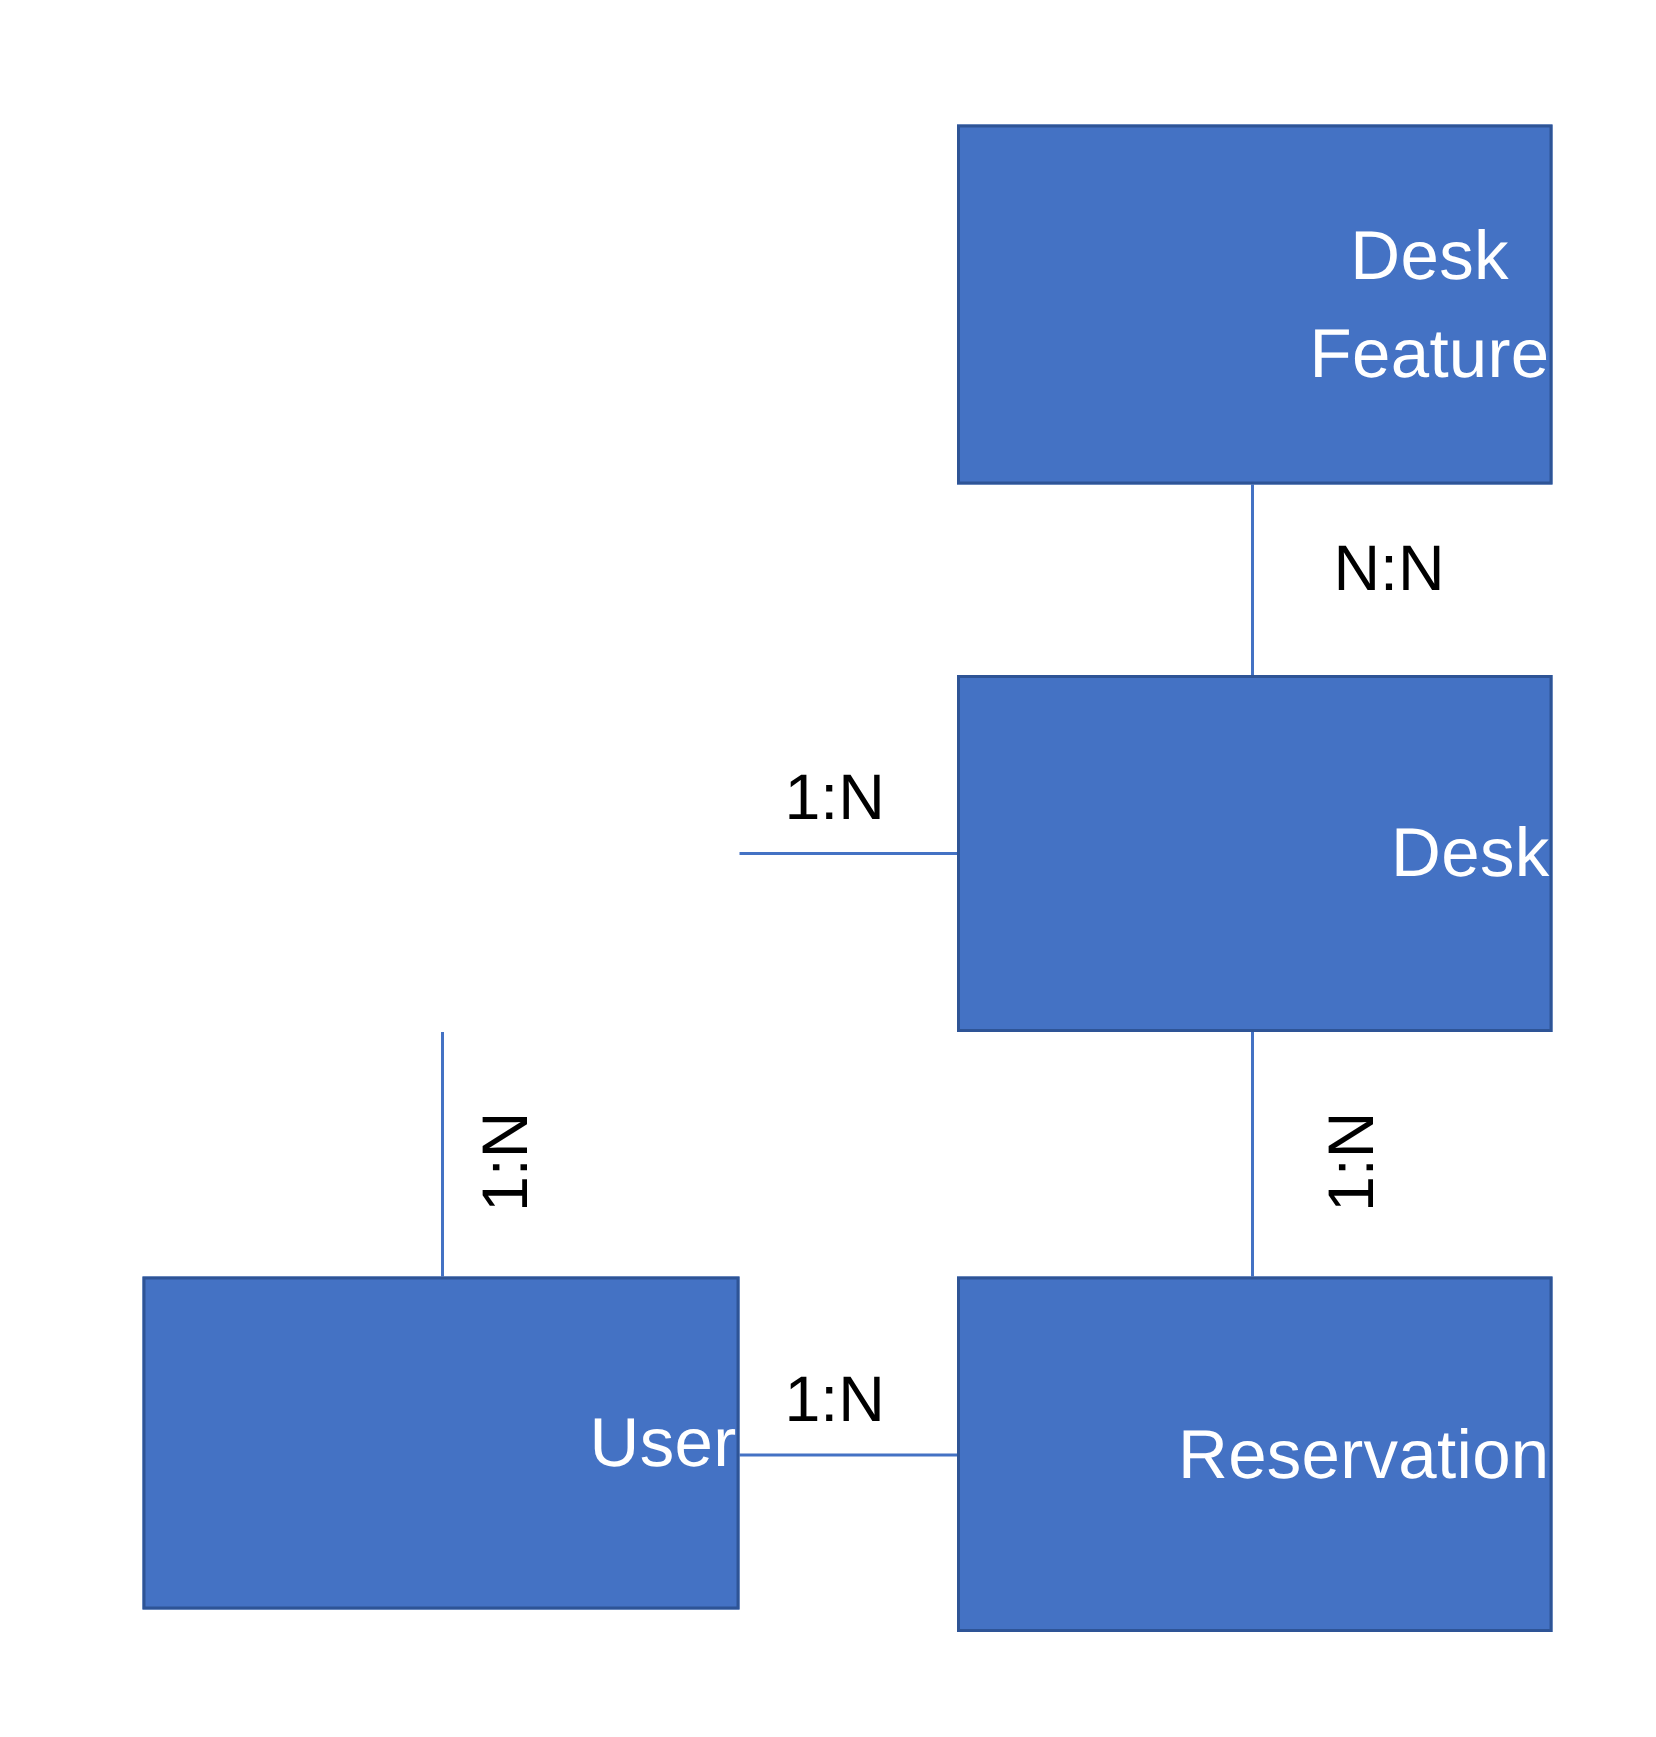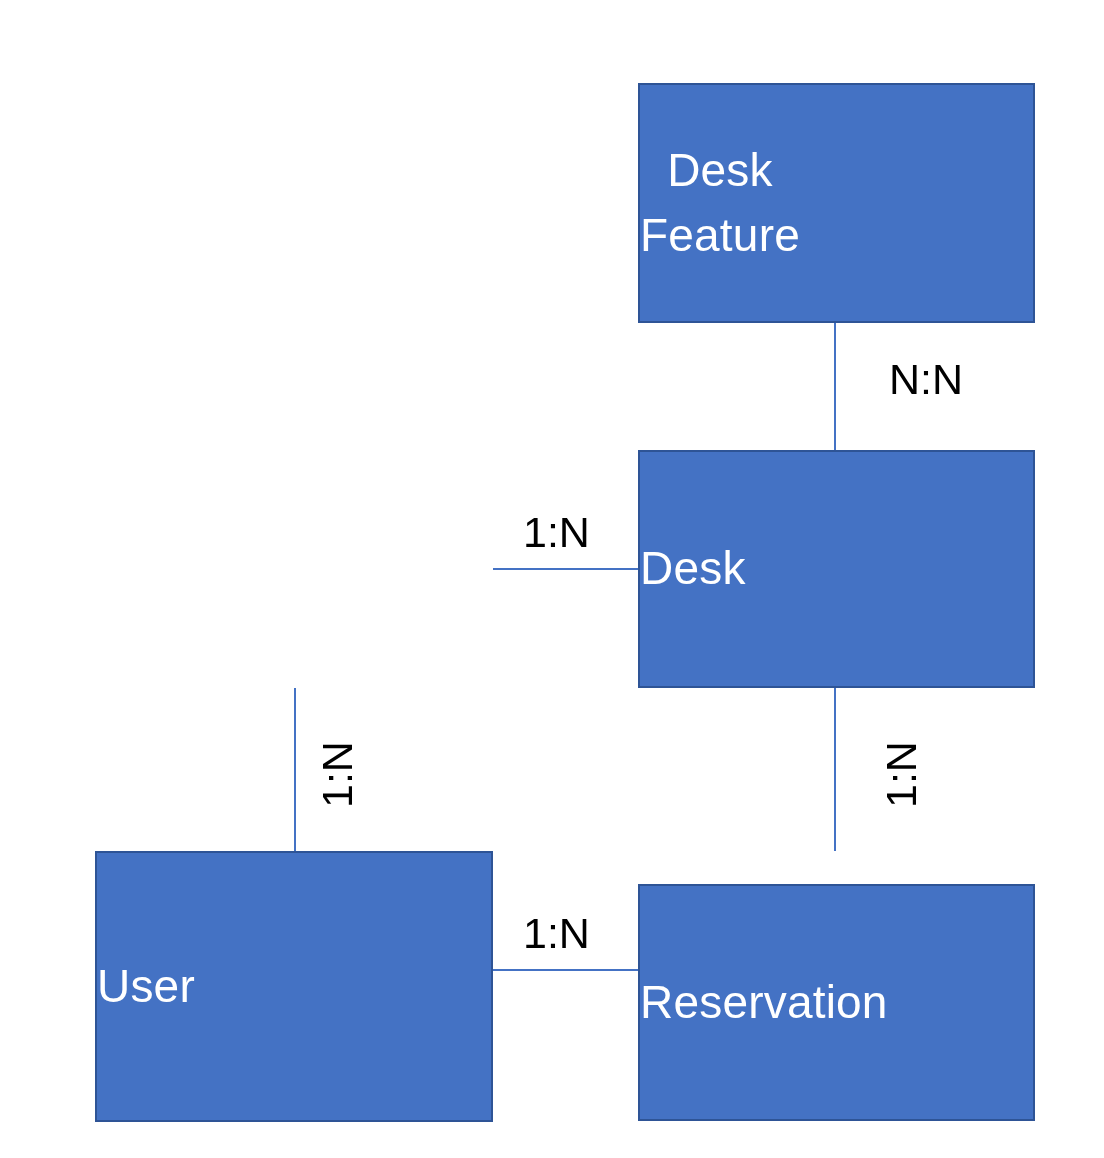--- a/index.html
+++ b/index.html
@@ -17,21 +17,21 @@
     background: #ffffff;
     overflow: hidden;
   }
   .entity-box {
     position: absolute;
     box-sizing: border-box;
     background: #4472C4;
     border: 2px solid #2E5496;
     display: flex;
     align-items: center;
-    justify-content: flex-start;
+    justify-content: flex-end;
     text-align: center;
   }
   .entity-label {
     color: #ffffff;
     font-family: "Liberation Sans", sans-serif;
     font-size: 46px;
     font-weight: 400;
     line-height: 1.42;
     letter-spacing: 0.2px;
     white-space: pre-line;
@@ -82,21 +82,21 @@
   <div class="entity-box" style="left:638px; top:83px; width:397px; height:240px;">
     <span class="entity-label">Desk
 Feature</span>
   </div>
 
 
   <div class="entity-box" style="left:638px; top:450px; width:397px; height:238px;">
     <span class="entity-label">Desk</span>
   </div>
 
-  <div class="entity-box" style="left:95px; top:851px; width:398px; height:271px;">
+  <div class="entity-box" style="left:95px; top:851px; width:398px; height:222px;">
     <span class="entity-label">User</span>
   </div>
 
-  <div class="entity-box" style="left:638px; top:851px; width:397px; height:237px;margin-top:33px;">
+  <div class="entity-box" style="left:638px; top:851px; width:397px; height:237px;">
     <span class="entity-label">Reservation</span>
   </div>
 
 </div>
 
 </body></html>

